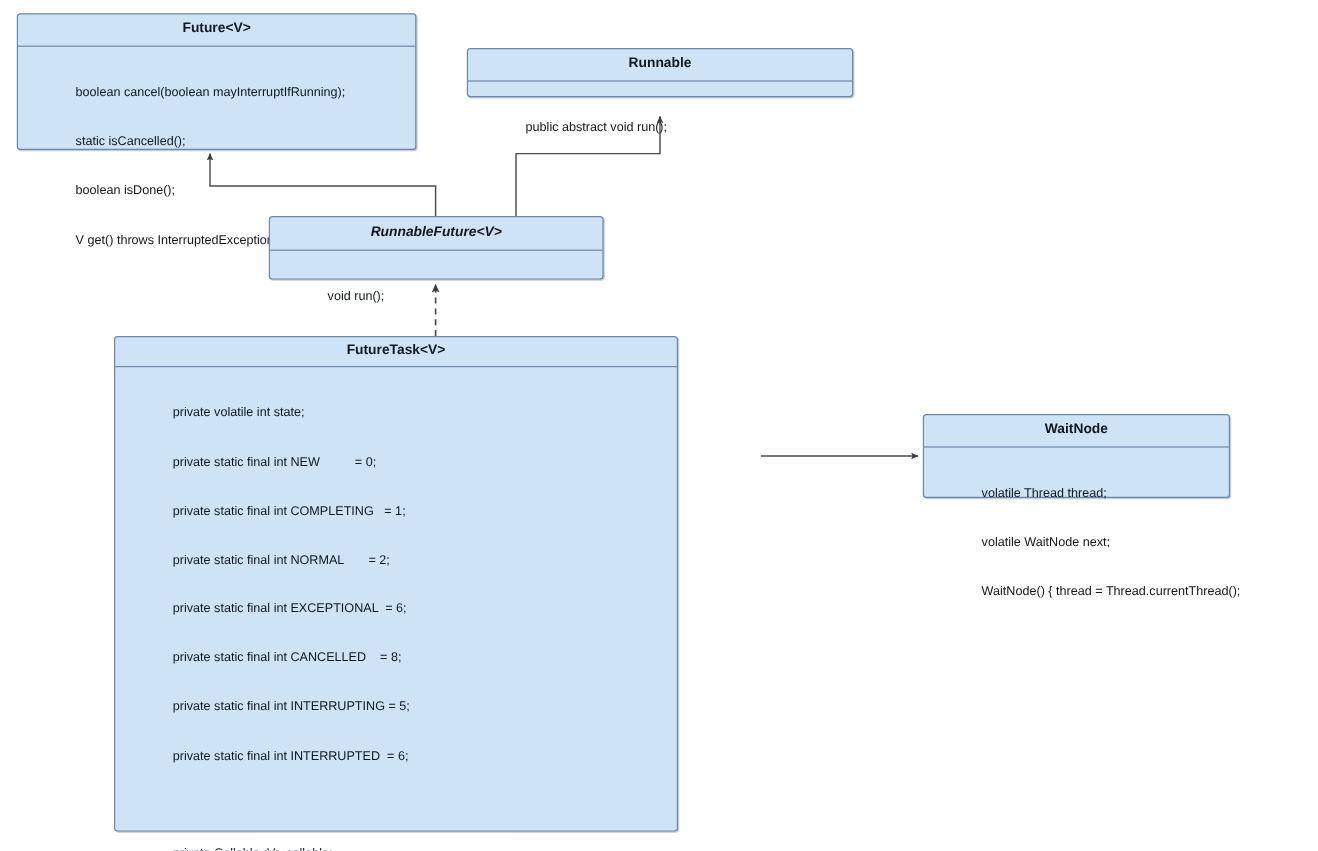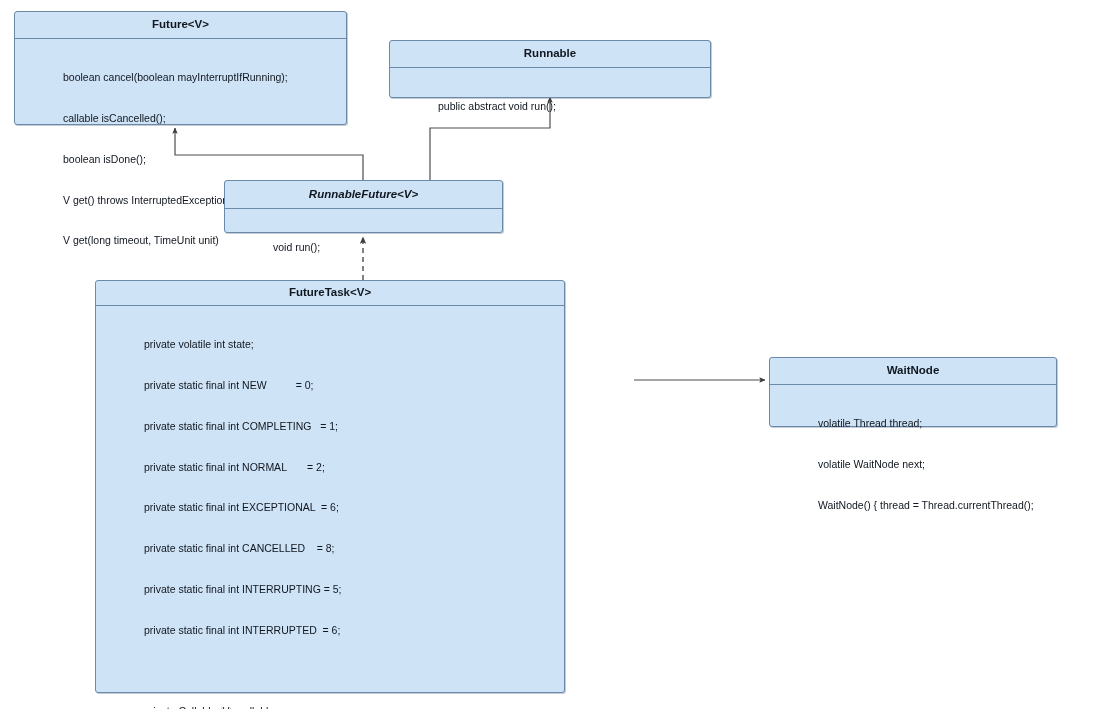--- a/index.html
+++ b/index.html
@@ -55,27 +55,27 @@
     color: #10171f;
     line-height: 13.6px;
     white-space: pre;
     font-family: "Liberation Sans", sans-serif;
   }
   .code-line { white-space: pre; display: block; min-height: 13.6px; padding-left: 40px; }
 
   
   #cls-future        { left: 14px;  top: 11px;  width: 333px; height: 114px; }
   #cls-future .uml-title { height: 26px; }
-  #cls-runnable      { left: 389px; top: 40px;  width: 322px; height: 58px; }
+  #cls-runnable      { left: 389px; top: 40px;  width: 322px; height: 41px; }
   #cls-runnable .uml-title { height: 26px; }
   #cls-runnablefuture{ left: 224px; top: 180px; width: 279px; height: 53px; }
   #cls-runnablefuture .uml-title { height: 27px; font-style: italic; }
   #cls-futuretask    { left: 95px;  top: 280px; width: 470px; height: 413px; }
   #cls-futuretask .uml-title { height: 24px; }
-  #cls-waitnode      { left: 769px; top: 357px; width: 288px; height: 70px; }
+  #cls-waitnode      { left: 769px; top: 345px; width: 256px; height: 70px; }
   #cls-waitnode .uml-title { height: 26px; }
 </style>
 </head>
 <body>
 
 <div id="canvas">
 
   <svg id="edges" viewBox="0 0 1098 709" xmlns="http://www.w3.org/2000/svg">
     <defs>
       <marker id="arrowFilled" viewBox="0 0 10 10" refX="9.2" refY="5" markerWidth="5.2" markerHeight="5.2" orient="auto-start-reverse">
@@ -97,24 +97,23 @@
 
     <g>
       <path d="M 634 380 L 765 380" fill="none" stroke="#4d4d4d" stroke-width="1.2" marker-end="url(#arrowFilled)"></path>
     </g>
   </svg>
 
   <div class="uml-class" id="cls-future">
     <div class="uml-title">Future&lt;V&gt;</div>
     <div class="uml-compartment">
       <span class="code-line">boolean cancel(boolean mayInterruptIfRunning);</span>
-      <span class="code-line">callable isCancelled();</span>
+      <span class="code-line">static isCancelled();</span>
       <span class="code-line">boolean isDone();</span>
       <span class="code-line">V get() throws InterruptedException, ExecutionException;</span>
-      <span class="code-line">V get(long timeout, TimeUnit unit)</span>
     </div>
   </div>
 
   <div class="uml-class" id="cls-runnable">
     <div class="uml-title">Runnable</div>
     <div class="uml-compartment">
       <span class="code-line">public abstract void run();</span>
     </div>
   </div>
 

